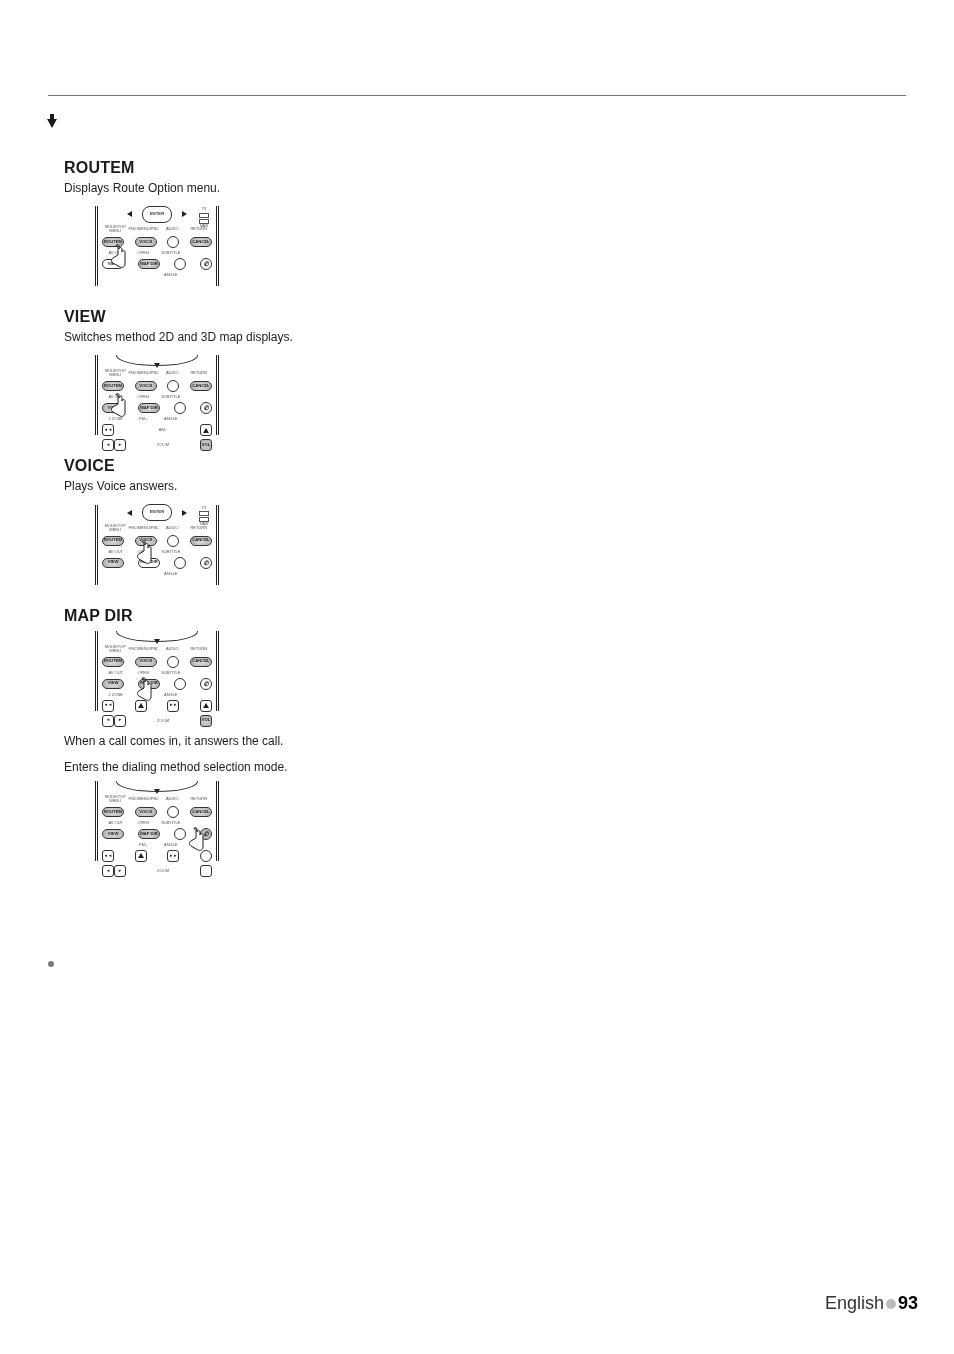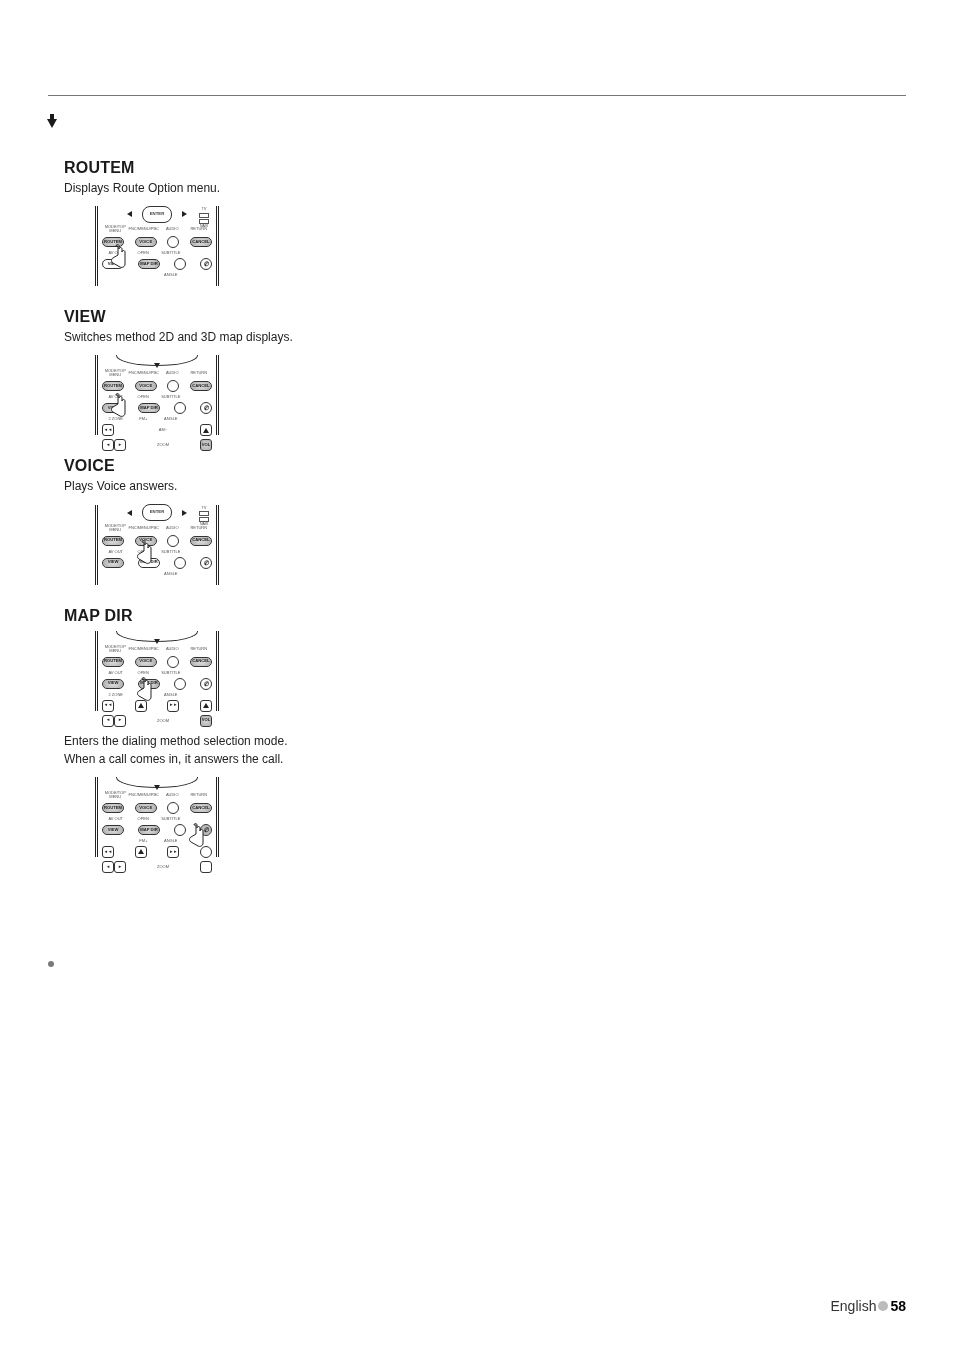--- a/index.html
+++ b/index.html
@@ -164,23 +164,23 @@
     position: absolute;
     left: 48px;
     top: 961px;
     width: 6px;
     height: 6px;
     background: #7a7a7a;
     border-radius: 50%;
   }
   .footer {
     position: absolute;
-    right: 48px;
+    right: 36px;
     bottom: 40px;
-    font-size: 14px;
+    font-size: 18px;
     color: #333;
     display: flex;
     align-items: center;
     gap: 2px;
   }
   .footer-bullet {
     width: 10px; height: 10px; border-radius: 50%;
     background: #bcbcbc;
   }
   .pg { font-weight: 700; color: #000; }
@@ -414,22 +414,22 @@
       </div>
       <div class="hand" style="left:34px; top:46px;">
         <svg viewBox="0 0 24 28">
             <path d="M12 2v9l-5 3c-2 1-2 4 0 5l7 4c2 1 5 0 5-3V8c0-2-3-2-3 0V5c0-2-3-2-3 0V2c0-2-3-2-3 0z" fill="#fff" stroke="#222" stroke-width="1"></path>
           </svg>
       </div>
     </div>
   </div>
 
   <div class="block">
+    <p class="desc">When a call comes in, it answers the call.</p>
     <p class="desc" style="margin-bottom:2px">Enters the dialing method selection mode.</p>
-    <p class="desc">When a call comes in, it answers the call.</p>
     <div class="remote">
       <div class="curved-arc">
           <span class="tri d"></span>
         </div>
       <div class="rrow">
         <span class="lbl">MODE/TOP MENU</span>
         <span class="lbl">FNC/MENU/PBC</span>
         <span class="lbl">AUDIO</span>
         <span class="lbl">RETURN</span>
       </div>
@@ -479,14 +479,14 @@
     </div>
   </div>
 
 </div>
 
 <div class="side-dot"></div>
 
 <div class="footer">
   <span>English</span>
   <span class="footer-bullet"></span>
-  <span class="pg">58</span>
+  <span class="pg">93</span>
 </div>
 
 </body></html>

